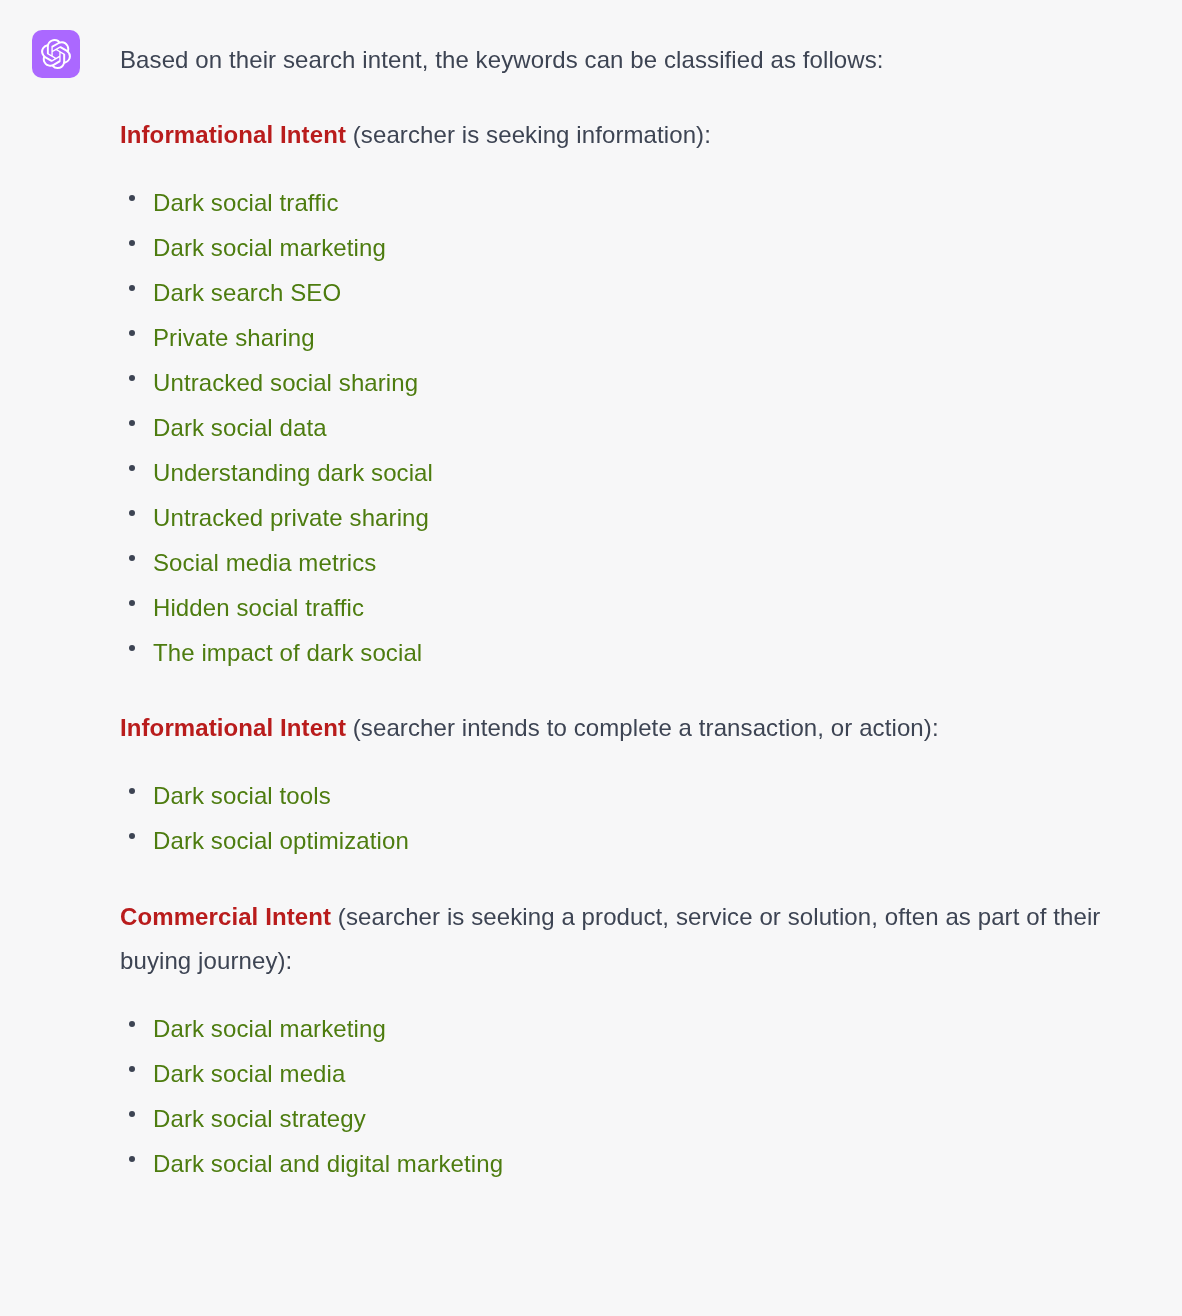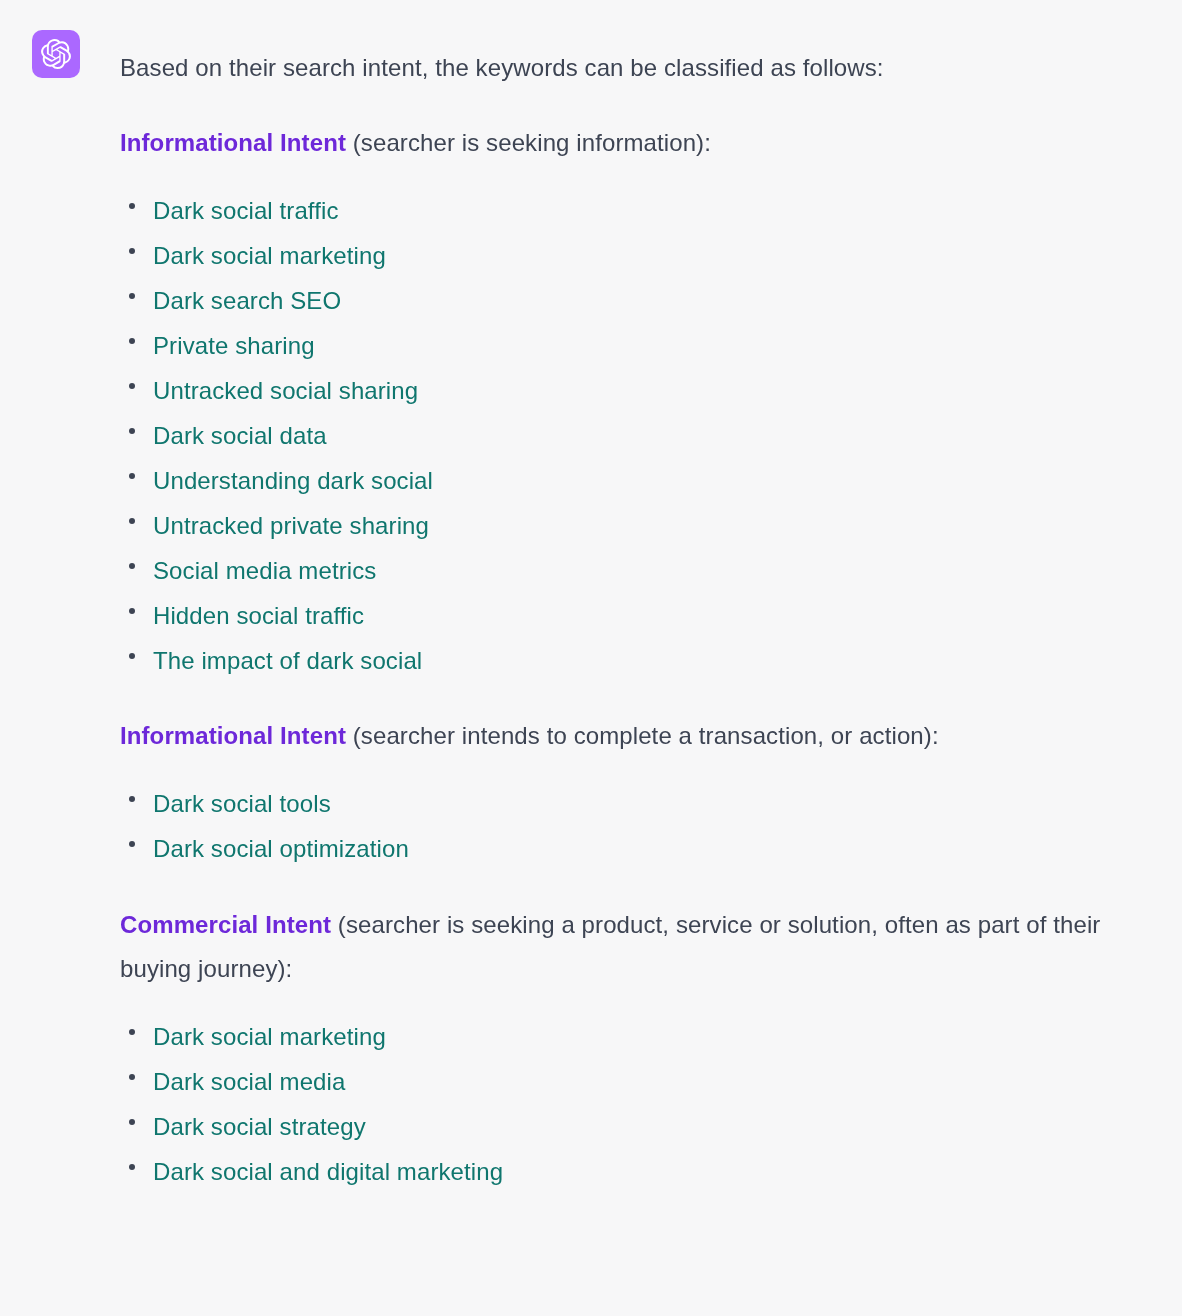--- a/index.html
+++ b/index.html
@@ -38,21 +38,21 @@
   .avatar svg {
     width: 30px;
     height: 30px;
     display: block;
   }
 
   
   .content {
     position: absolute;
     left: 120px;
-    top: 46px;
+    top: 38px;
     width: 1030px;
     color: #3d4453;
     font-size: 24px;
     line-height: 44px;
   }
 
   .para {
     margin: 0;
     color: #3d4453;
     font-size: 24px;
@@ -67,34 +67,34 @@
   .section-head {
     margin: 0;
     font-weight: 400;
     font-size: 24px;
     line-height: 44px;
     color: #3d4453;
     letter-spacing: 0.1px;
   }
   .section-head .strong {
     font-weight: 700;
-    color: #6d28d9;
+    color: #b91c1c;
   }
 
   .bullets {
     list-style: none;
     margin: 0;
     padding: 0;
   }
   .bullets li {
     position: relative;
     padding-left: 33px;
     font-size: 24px;
     line-height: 45px;
-    color: #0f766e;
+    color: #4d7c0f;
     letter-spacing: 0.1px;
   }
   .bullets li::before {
     content: "";
     position: absolute;
     left: 9px;
     top: 15px;
     width: 6px;
     height: 6px;
     border-radius: 50%;

